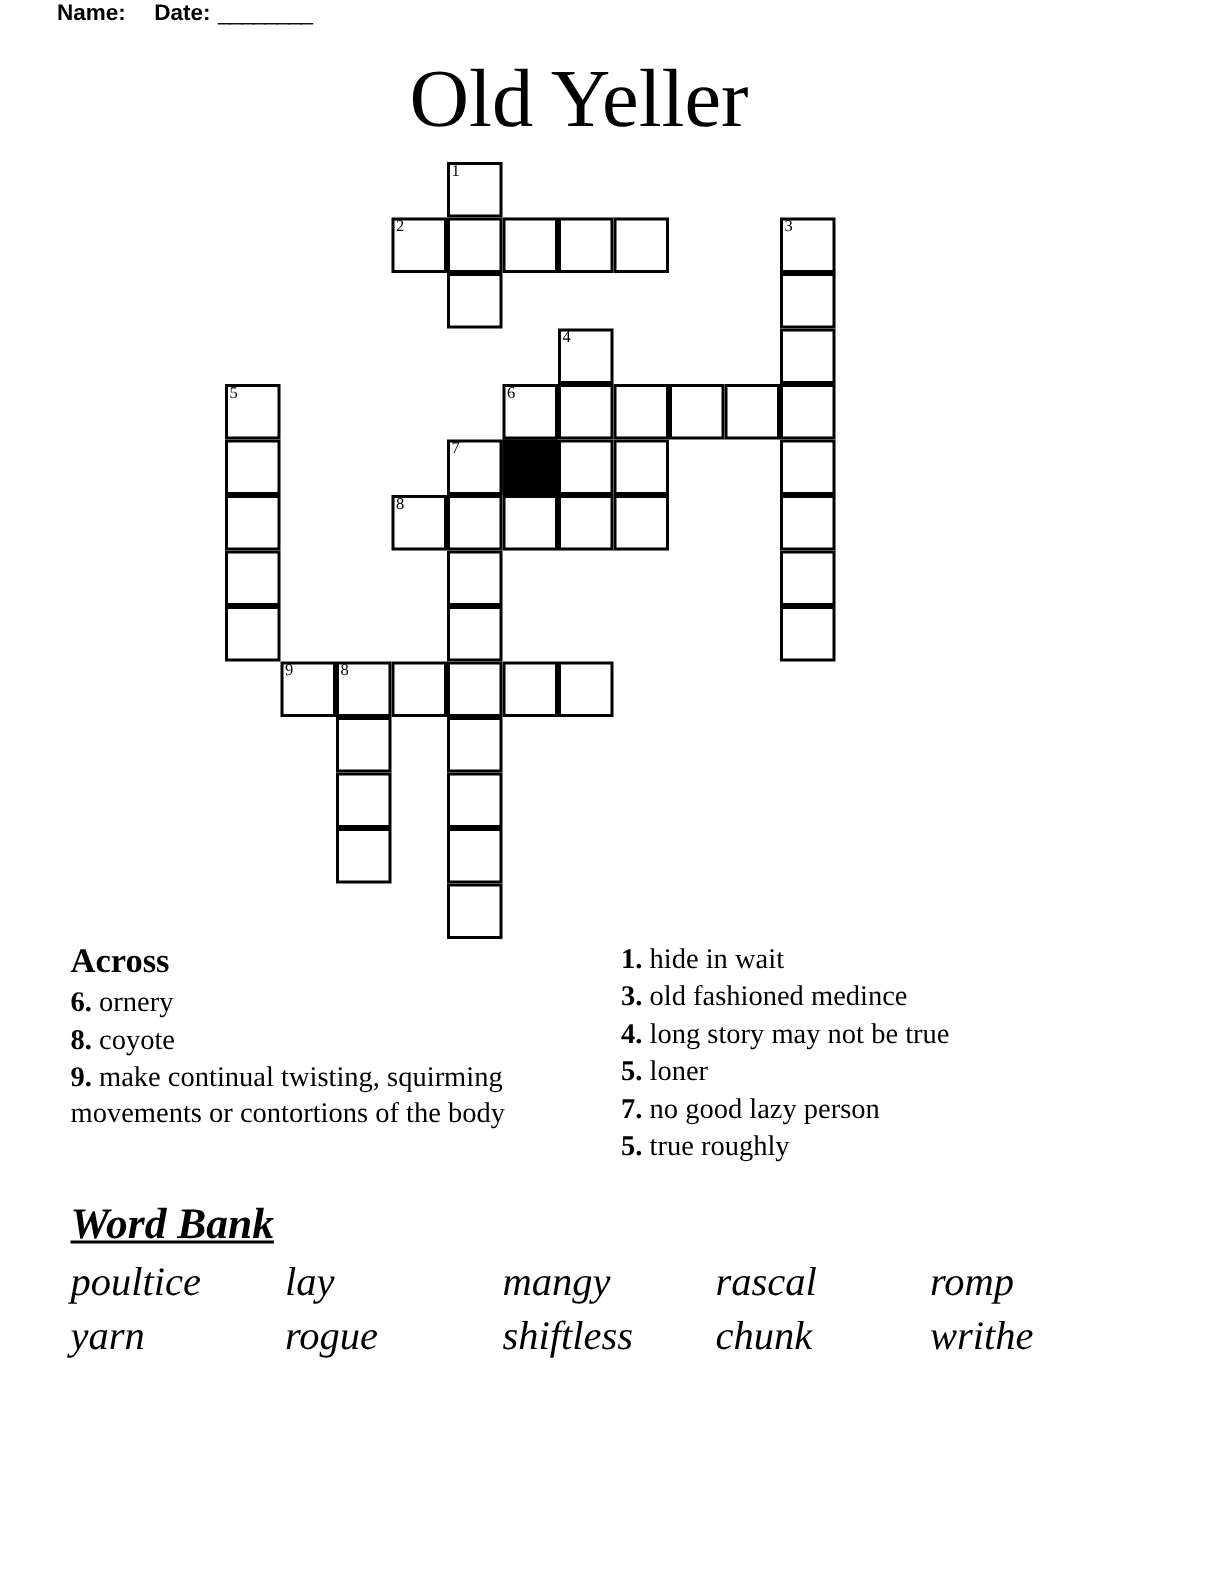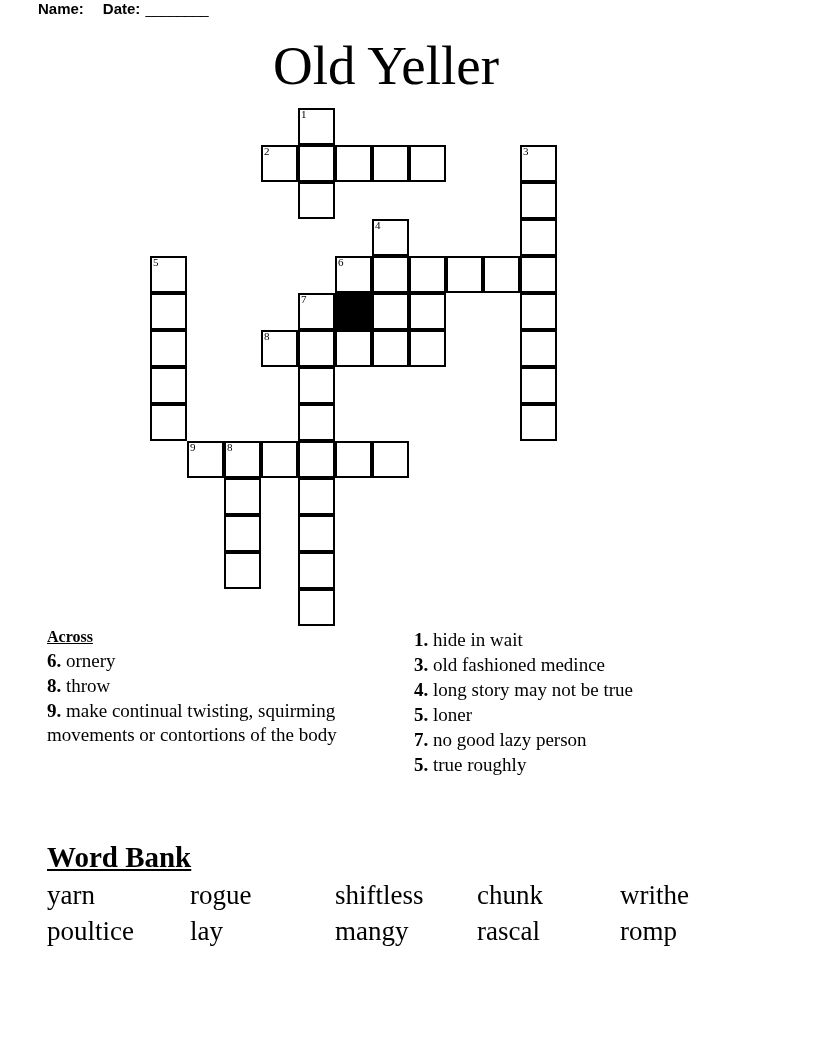--- a/index.html
+++ b/index.html
@@ -21,27 +21,27 @@
   .cell{position:absolute;box-sizing:border-box;border:2px solid #000;background:#fff;width:37px;height:37px;}
   .cell.blocked{background:#000;border-color:#000;}
   .cnum{position:absolute;left:1px;top:-1px;font-family:"Liberation Serif",serif;
     font-size:11px;line-height:11px;color:#000;}
 
   
   .clues{position:absolute;top:628px;left:0;width:816px;}
   .clue-col{position:absolute;top:0;}
   .clue-col.across{left:47px;width:355px;}
   .clue-col.down{left:414px;width:360px;}
-  .clue-heading{font-size:16px;font-weight:bold;text-decoration:underline;
+  .clue-heading{font-size:23px;font-weight:bold;
     margin:0 0 3px 0;line-height:1.15;}
   .clue{font-size:19px;line-height:1.26;margin:0 0 1px 0;}
   .clue b{font-weight:bold;}
 
   
-  .wordbank{position:absolute;left:47px;top:841px;width:730px;}
+  .wordbank{position:absolute;left:47px;top:800px;width:730px;font-style:italic;}
   .wb-heading{font-size:29px;font-weight:bold;text-decoration:underline;line-height:1.15;margin:0 0 4px 0;}
   .wb-row{display:flex;font-size:27px;line-height:1.32;}
   .wb-word{white-space:nowrap;}
   .wb-row .wb-word:nth-child(1){width:143px;}
   .wb-row .wb-word:nth-child(2){width:145px;}
   .wb-row .wb-word:nth-child(3){width:142px;}
   .wb-row .wb-word:nth-child(4){width:143px;}
   .wb-row .wb-word:nth-child(5){width:140px;}
 </style>
 </head>
@@ -130,47 +130,47 @@
     <div class="cell" style="left: 224px; top: 552px;"></div>
     <div class="cell" style="left: 298px; top: 552px;"></div>
     <div class="cell" style="left: 298px; top: 589px;"></div>
   </div>
 
 <div class="clues">
   <div class="clue-col across">
     <div class="clue-heading">Across</div>
     <div id="across-list">
         <p class="clue"><b>6.</b><span> ornery</span></p>
-        <p class="clue"><b>8.</b><span> throw</span></p>
+        <p class="clue"><b>8.</b><span> coyote</span></p>
         <p class="clue"><b>9.</b><span> make continual twisting, squirming movements or contortions of the body</span></p>
       </div>
   </div>
   <div class="clue-col down">
     <div id="down-list">
         <p class="clue"><b>1.</b><span> hide in wait</span></p>
         <p class="clue"><b>3.</b><span> old fashioned medince</span></p>
         <p class="clue"><b>4.</b><span> long story may not be true</span></p>
         <p class="clue"><b>5.</b><span> loner</span></p>
         <p class="clue"><b>7.</b><span> no good lazy person</span></p>
         <p class="clue"><b>5.</b><span> true roughly</span></p>
       </div>
   </div>
 </div>
 
 <div class="wordbank">
   <div class="wb-heading">Word Bank</div>
   <div id="wb-rows">
       <div class="wb-row">
+        <span class="wb-word">poultice</span>
+        <span class="wb-word">lay</span>
+        <span class="wb-word">mangy</span>
+        <span class="wb-word">rascal</span>
+        <span class="wb-word">romp</span>
+      </div>
+      <div class="wb-row">
         <span class="wb-word">yarn</span>
         <span class="wb-word">rogue</span>
         <span class="wb-word">shiftless</span>
         <span class="wb-word">chunk</span>
         <span class="wb-word">writhe</span>
       </div>
-      <div class="wb-row">
-        <span class="wb-word">poultice</span>
-        <span class="wb-word">lay</span>
-        <span class="wb-word">mangy</span>
-        <span class="wb-word">rascal</span>
-        <span class="wb-word">romp</span>
-      </div>
     </div>
 </div>
 
 </body></html>

